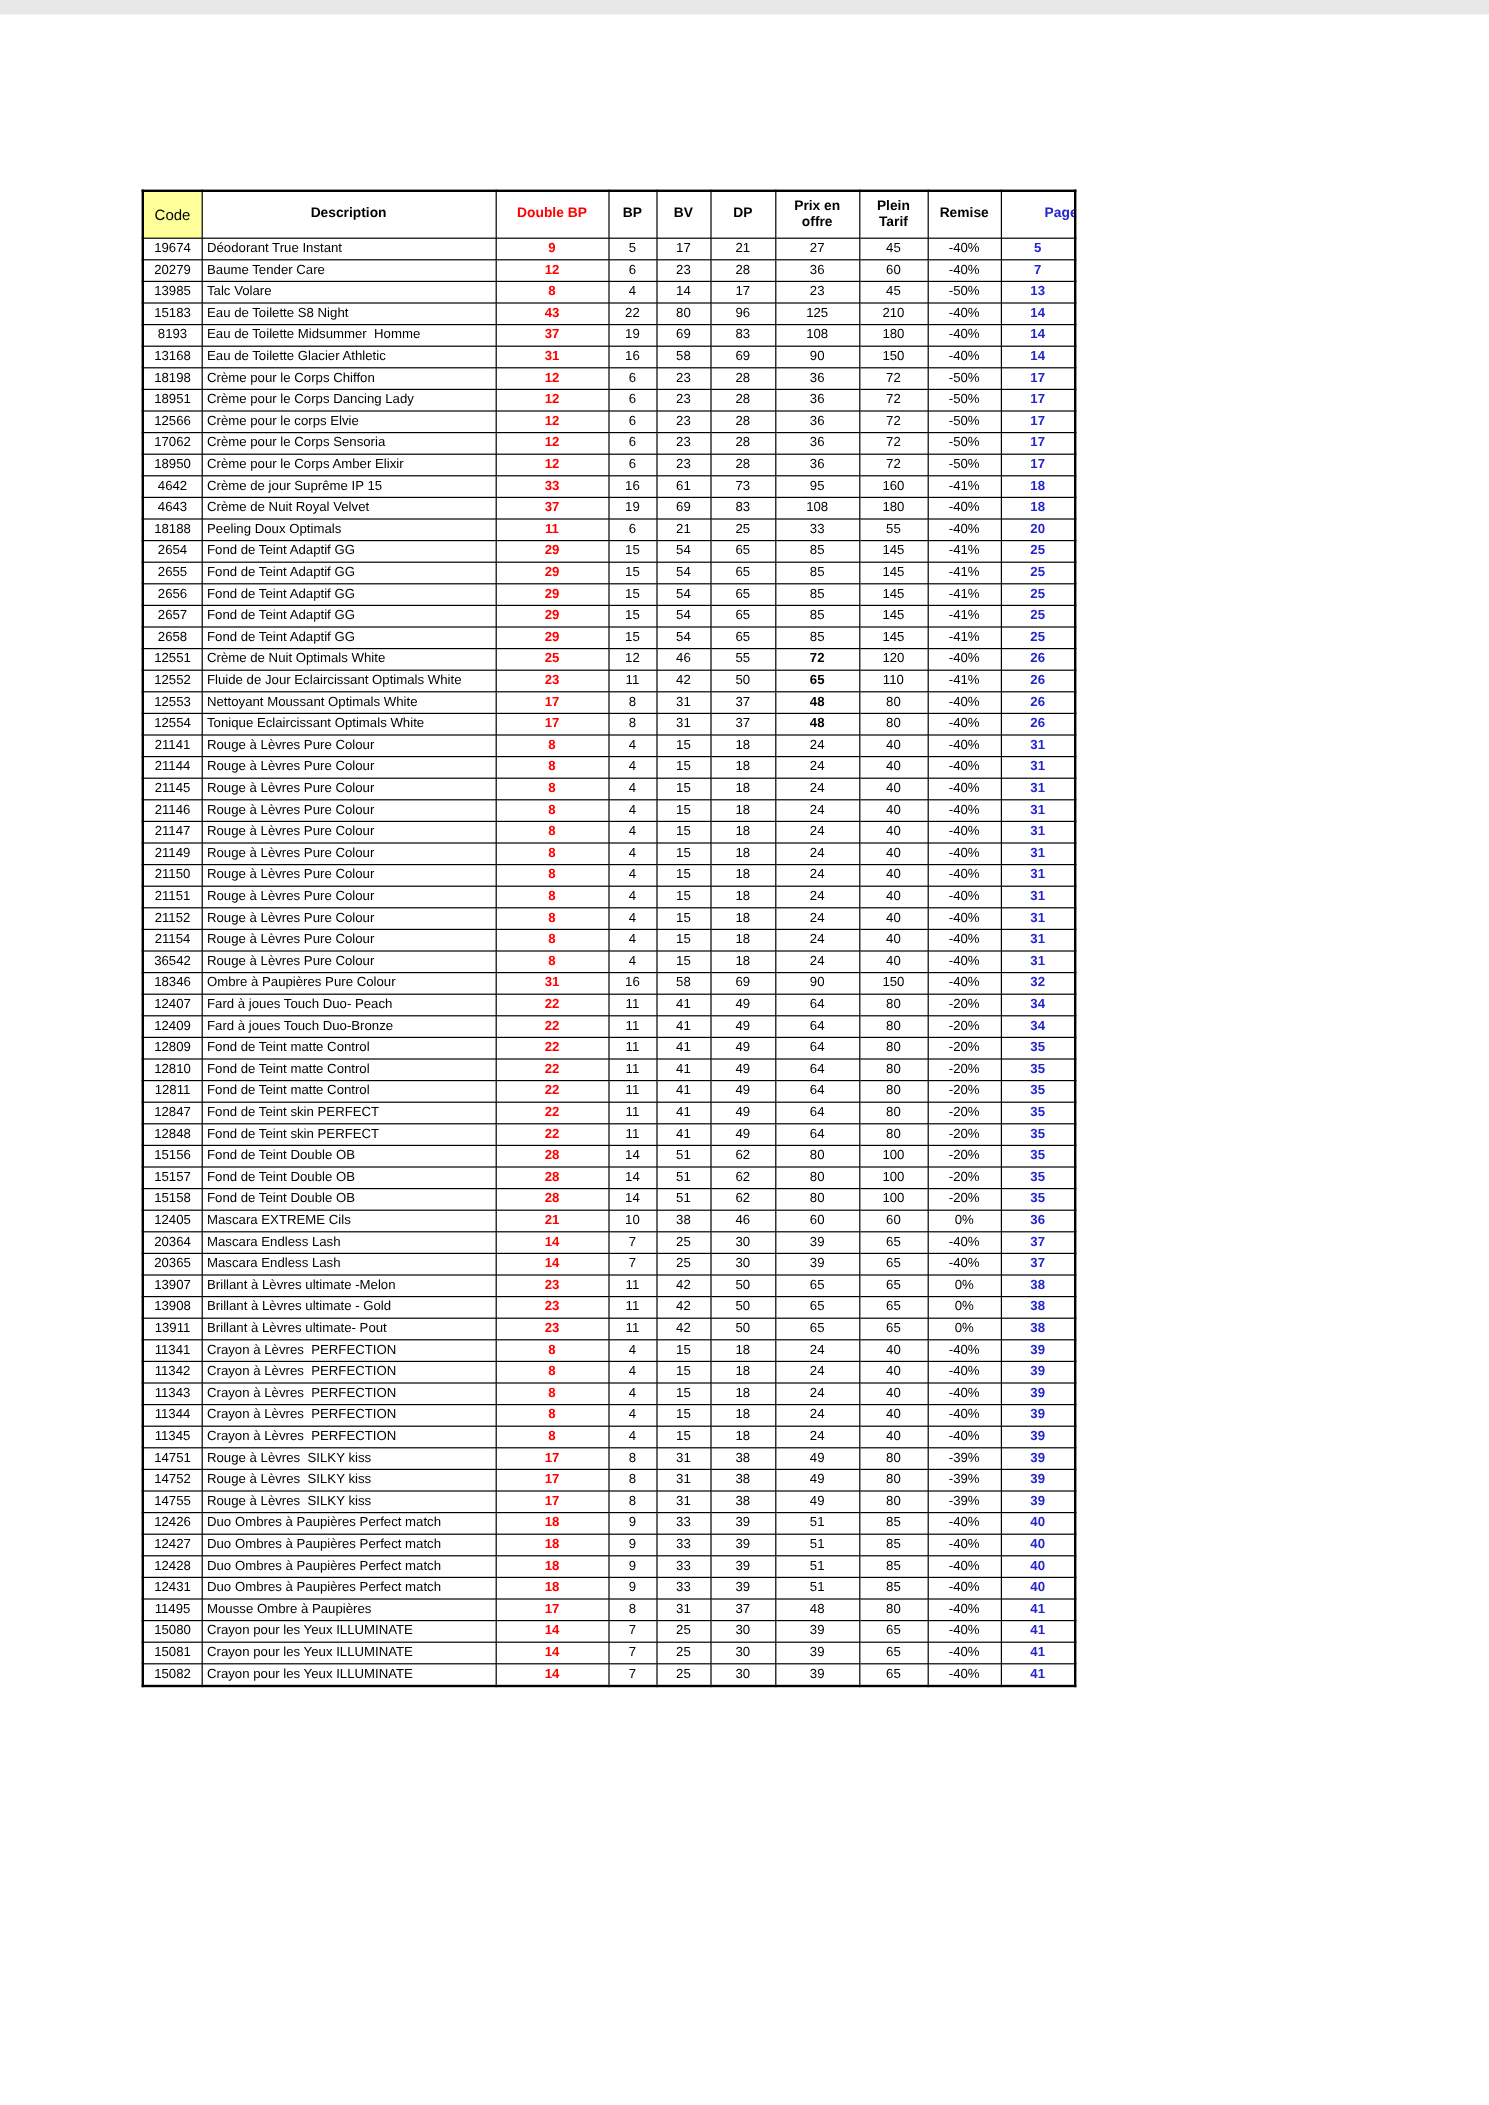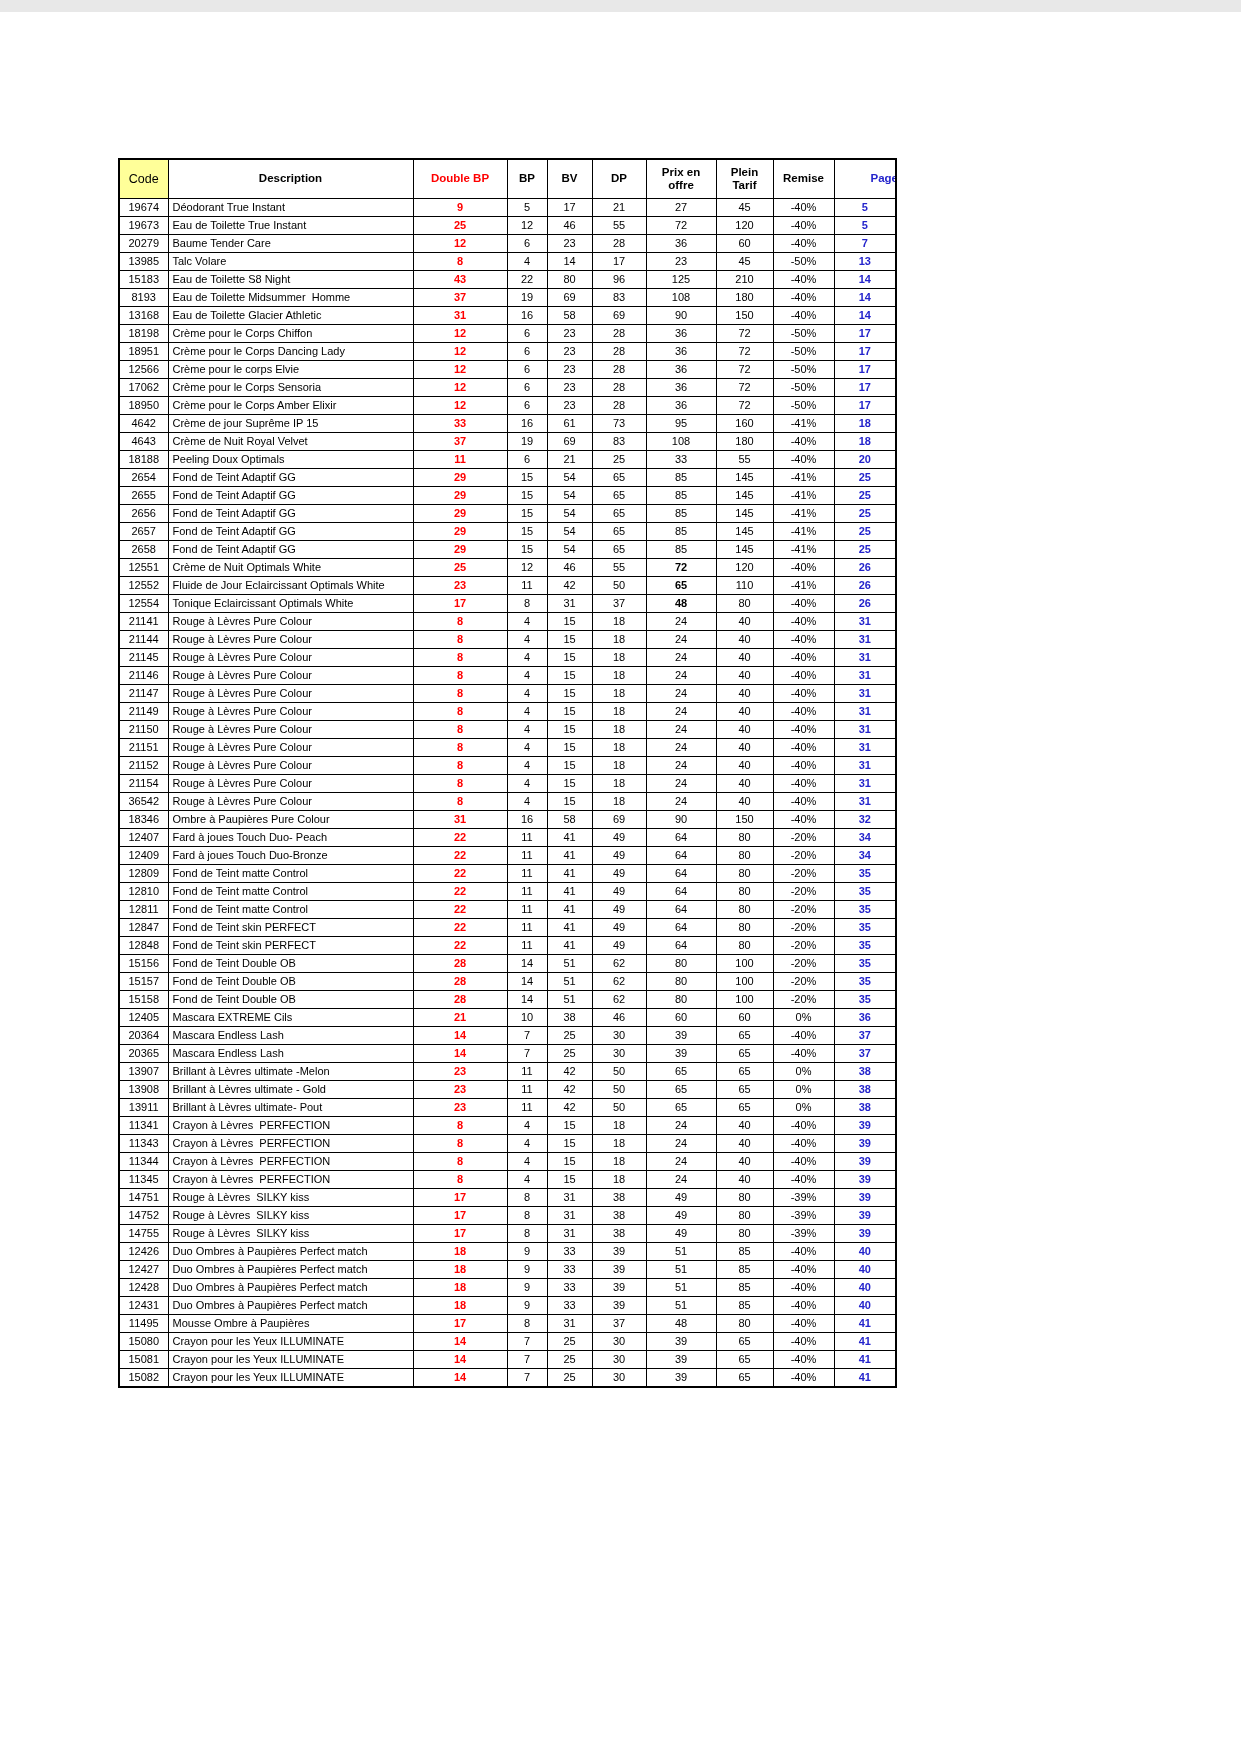--- a/index.html
+++ b/index.html
@@ -106,32 +106,20 @@
           <td class="dbp">9</td>
           <td>5</td>
           <td>17</td>
           <td>21</td>
           <td>27</td>
           <td>45</td>
           <td>-40%</td>
           <td class="pg">5</td>
         </tr>
         <tr>
-          <td>19673</td>
-          <td class="desc">Eau de Toilette True Instant</td>
-          <td class="dbp">25</td>
-          <td>12</td>
-          <td>46</td>
-          <td>55</td>
-          <td>72</td>
-          <td>120</td>
-          <td>-40%</td>
-          <td class="pg">5</td>
-        </tr>
-        <tr>
           <td>20279</td>
           <td class="desc">Baume Tender Care</td>
           <td class="dbp">12</td>
           <td>6</td>
           <td>23</td>
           <td>28</td>
           <td>36</td>
           <td>60</td>
           <td>-40%</td>
           <td class="pg">7</td>
@@ -358,20 +346,32 @@
           <td class="dbp">23</td>
           <td>11</td>
           <td>42</td>
           <td>50</td>
           <td class="bold">65</td>
           <td>110</td>
           <td>-41%</td>
           <td class="pg">26</td>
         </tr>
         <tr>
+          <td>12553</td>
+          <td class="desc">Nettoyant Moussant Optimals White</td>
+          <td class="dbp">17</td>
+          <td>8</td>
+          <td>31</td>
+          <td>37</td>
+          <td class="bold">48</td>
+          <td>80</td>
+          <td>-40%</td>
+          <td class="pg">26</td>
+        </tr>
+        <tr>
           <td>12554</td>
           <td class="desc">Tonique Eclaircissant Optimals White</td>
           <td class="dbp">17</td>
           <td>8</td>
           <td>31</td>
           <td>37</td>
           <td class="bold">48</td>
           <td>80</td>
           <td>-40%</td>
           <td class="pg">26</td>
@@ -718,20 +718,32 @@
           <td class="dbp">8</td>
           <td>4</td>
           <td>15</td>
           <td>18</td>
           <td>24</td>
           <td>40</td>
           <td>-40%</td>
           <td class="pg">39</td>
         </tr>
         <tr>
+          <td>11342</td>
+          <td class="desc">Crayon à Lèvres  PERFECTION</td>
+          <td class="dbp">8</td>
+          <td>4</td>
+          <td>15</td>
+          <td>18</td>
+          <td>24</td>
+          <td>40</td>
+          <td>-40%</td>
+          <td class="pg">39</td>
+        </tr>
+        <tr>
           <td>11343</td>
           <td class="desc">Crayon à Lèvres  PERFECTION</td>
           <td class="dbp">8</td>
           <td>4</td>
           <td>15</td>
           <td>18</td>
           <td>24</td>
           <td>40</td>
           <td>-40%</td>
           <td class="pg">39</td>

